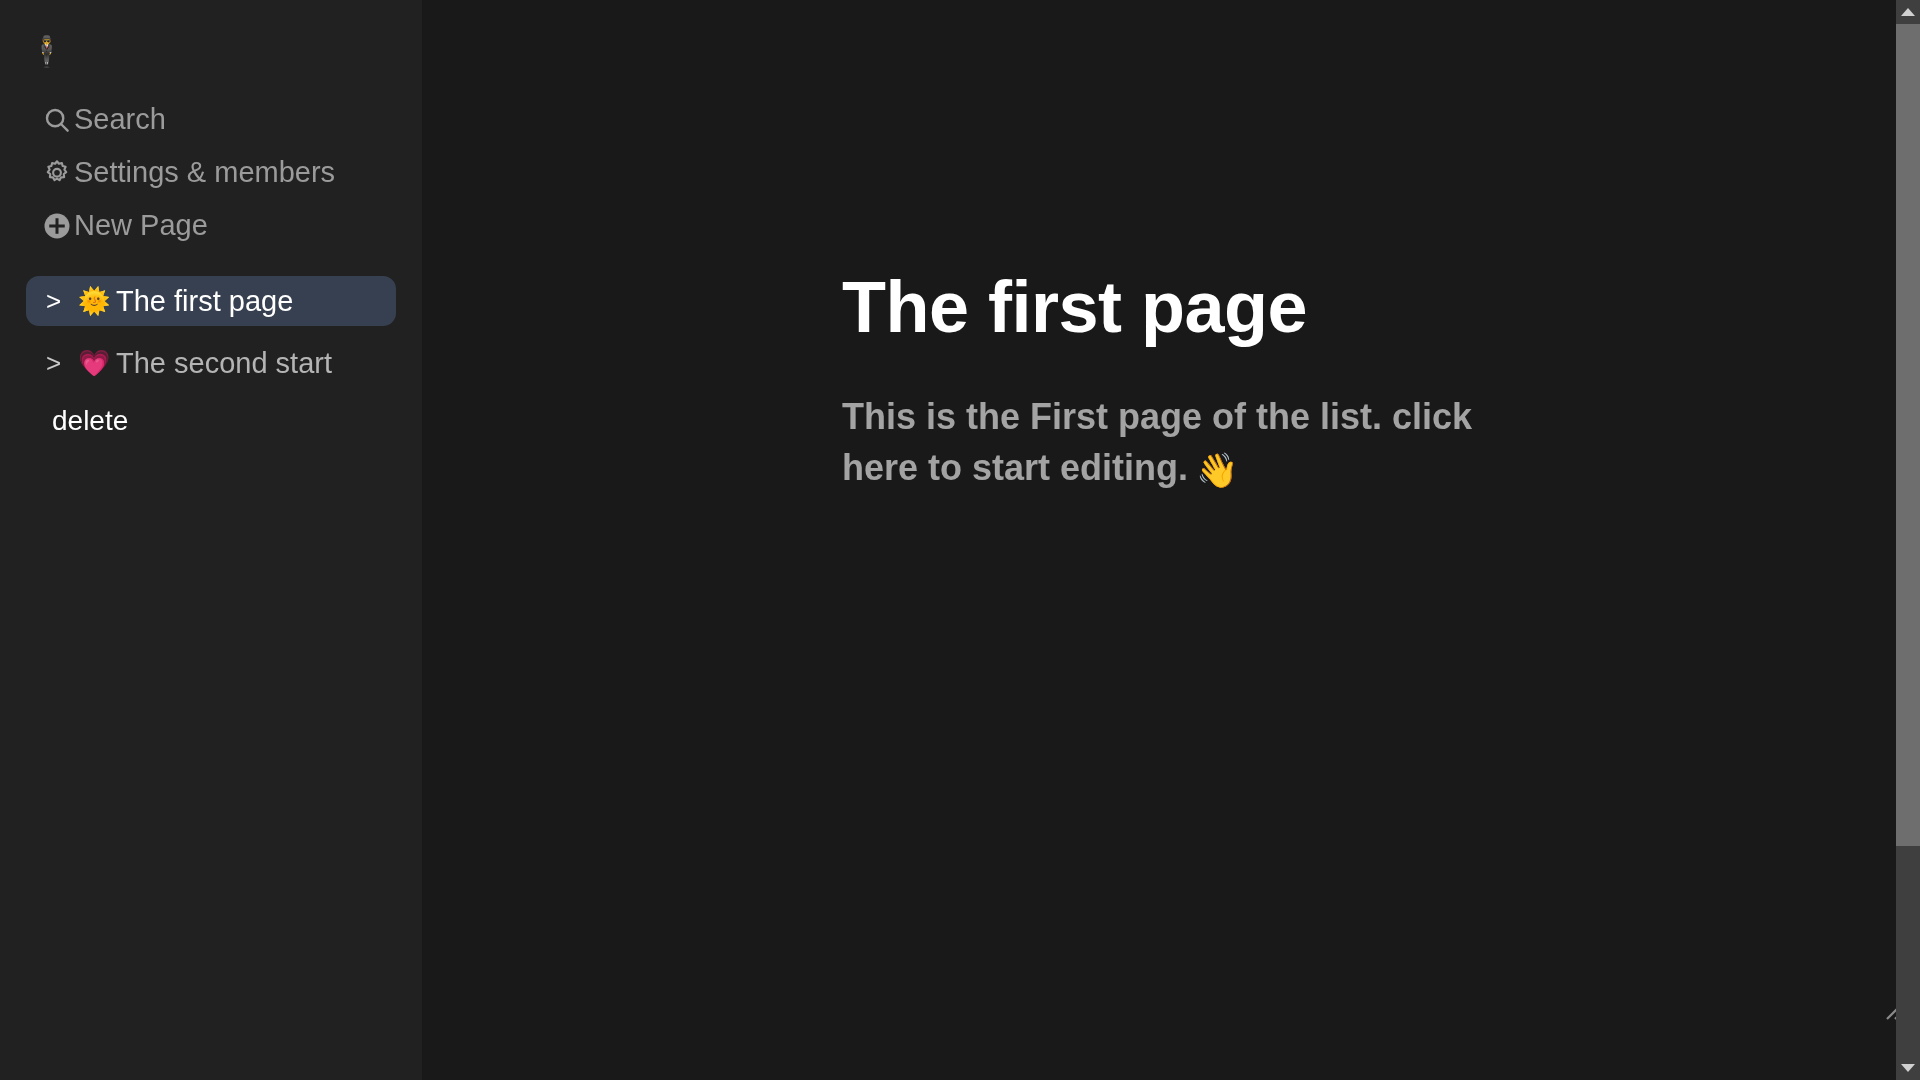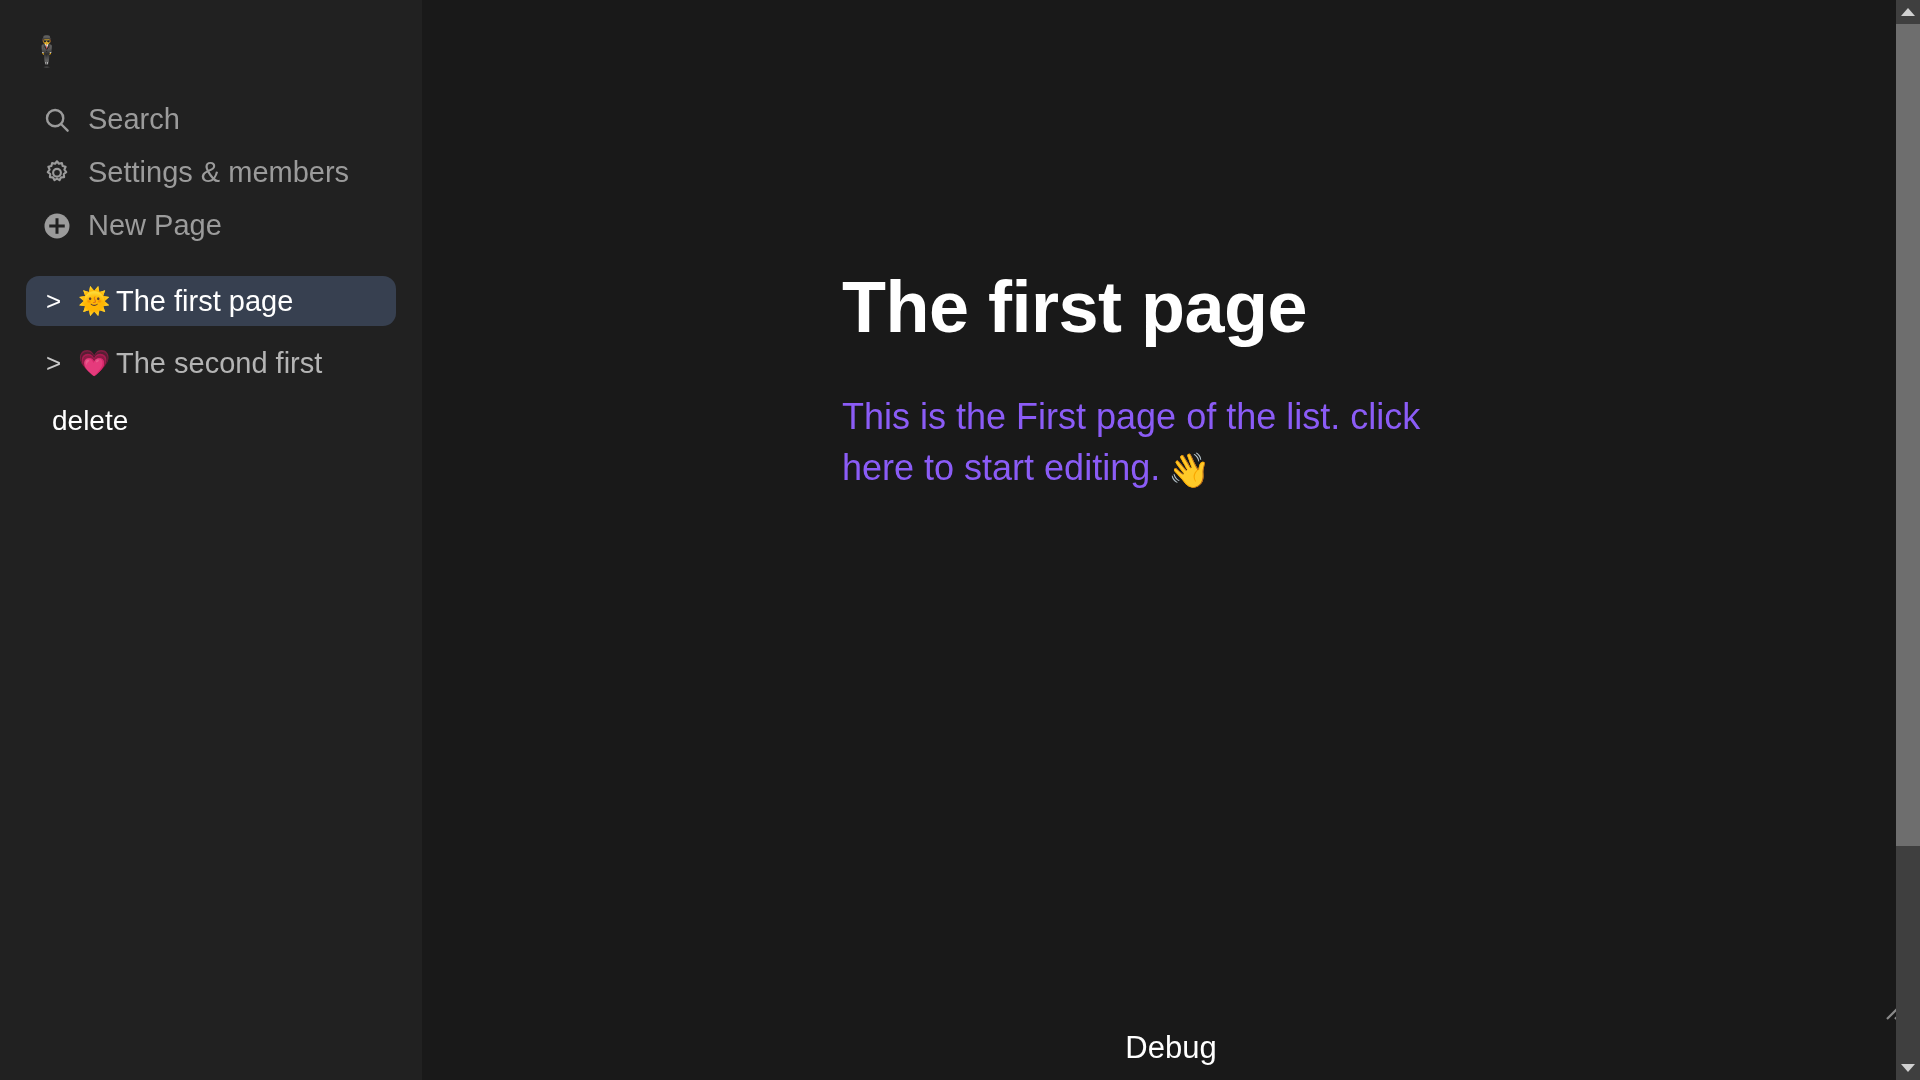--- a/index.html
+++ b/index.html
@@ -58,21 +58,20 @@
     white-space: nowrap;
   }
 
   .nav-list {
     padding: 15px 0 0 40px;
   }
 
   .nav-item {
     display: flex;
     align-items: flex-end;
-    gap: 14px;
     color: #9b9b9b;
     font-size: 29px;
     line-height: 53px;
     cursor: pointer;
     max-width: 345px;
   }
 
   .nav-item .nav-label {
     font-size: 29px;
     color: #9b9b9b;
@@ -164,22 +163,22 @@
     font-size: 72px;
     font-weight: 700;
     color: #ffffff;
     letter-spacing: -0.5px;
     line-height: 1.1;
     margin-bottom: 44px;
   }
 
   .doc-paragraph {
     font-size: 36px;
-    font-weight: 400;
-    color: #8b5cf6;
+    font-weight: 700;
+    color: #a3a3a3;
     line-height: 1.42;
     max-width: 635px;
   }
 
   .doc-paragraph .wave-emoji {
     font-size: 34px;
     display: inline-block;
     vertical-align: -2px;
     margin-left: 8px;
   }
@@ -297,21 +296,21 @@
 
       <div class="page-item active">
         <span class="page-chevron">&gt;</span>
         <span class="page-emoji">🌞</span>
         <span class="page-label">The first page</span>
       </div>
 
       <div class="page-item">
         <span class="page-chevron">&gt;</span>
         <span class="page-emoji">💗</span>
-        <span class="page-label">The second first</span>
+        <span class="page-label">The second start</span>
       </div>
 
       <span class="delete-text">delete</span>
 
     </div>
 
   </aside>
 
   <main class="main">
 
@@ -323,21 +322,20 @@
       </p>
     </div>
 
     <div class="resize-handle">
       <svg width="22" height="22" viewBox="0 0 22 22">
         <line x1="3" y1="19" x2="19" y2="3" stroke="#8a8a8a" stroke-width="2.2"></line>
         <line x1="11" y1="19" x2="19" y2="11" stroke="#8a8a8a" stroke-width="2.2"></line>
       </svg>
     </div>
 
-    <div class="debug-label">Debug</div>
 
   </main>
 
   <div class="scrollbar">
     <div class="scroll-arrow up">
       <span class="arrow-tri up"></span>
     </div>
     <div class="scroll-thumb"></div>
     <div class="scroll-arrow down">
       <span class="arrow-tri down"></span>

